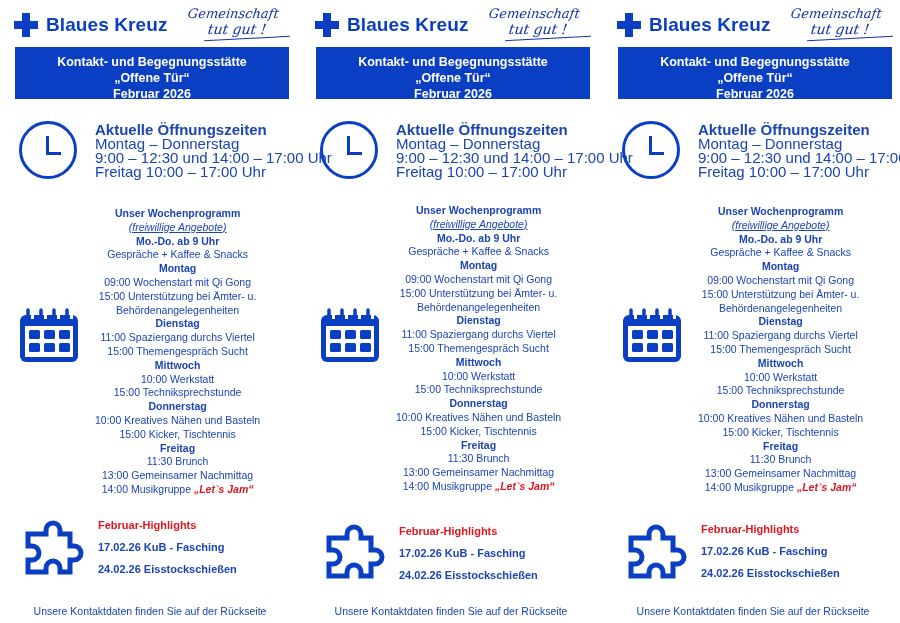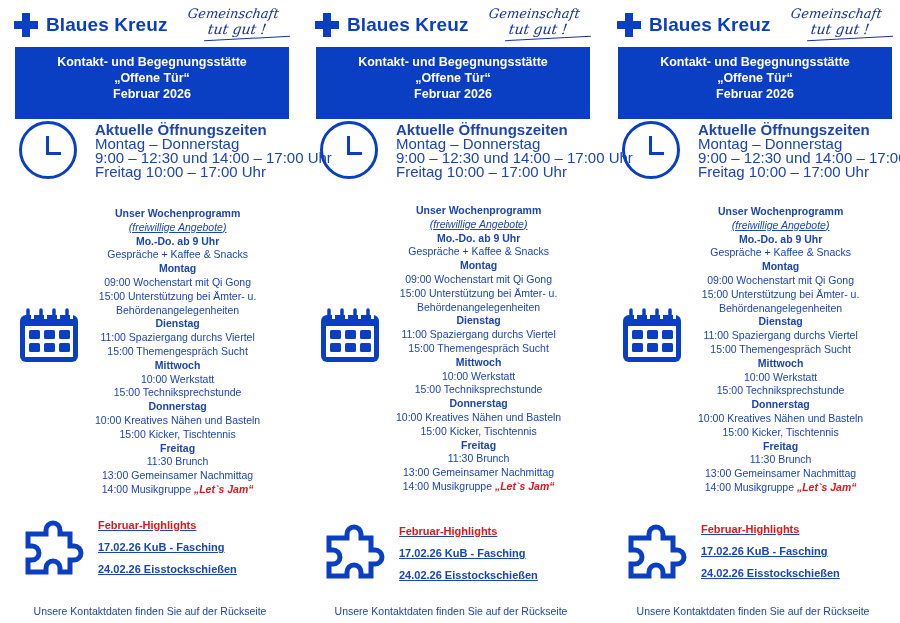--- a/index.html
+++ b/index.html
@@ -17,39 +17,39 @@
     .cross::before { content: ""; position: absolute; left: 8px; top: 0; width: 8px; height: 24px; background: #0a3fc4; }
     .cross::after { content: ""; position: absolute; left: 0; top: 8px; width: 24px; height: 8px; background: #0a3fc4; }
     .brand { font-weight: bold; font-size: 19px; color: #0a3fc4; letter-spacing: 0.1px; }
     .slogan { position: absolute; left: 186px; top: 4px; width: 104px; height: 40px; }
     .slogan .l1, .slogan .l2 { position: absolute; font-family: "DejaVu Serif", serif; font-style: italic; color: #1530a8; font-size: 13px; transform: skewX(-8deg); }
     .slogan .l1 { left: 2px; top: 2px; }
     .slogan .l2 { left: 22px; top: 17px; font-size: 14px; }
     .slogan .uline { position: absolute; left: 18px; top: 34px; width: 86px; height: 1px; background: #1530a8; transform: rotate(-3deg); }
 
     
-    .banner { position: absolute; left: 15px; top: 47px; width: 274px; height: 72px; background: #0a3fc4; color: #ffffff; text-align: center; font-weight: bold; font-size: 12.5px; line-height: 16px; padding-top: 7px; }
+    .banner { position: absolute; left: 15px; top: 47px; width: 274px; height: 52px; background: #0a3fc4; color: #ffffff; text-align: center; font-weight: bold; font-size: 12.5px; line-height: 16px; padding-top: 7px; }
     .banner div { white-space: nowrap; }
 
     
     .clock { position: absolute; left: 19px; top: 121px; width: 58px; height: 58px; border: 3px solid #0a3fc4; border-radius: 50%; }
     .clock .hand-v { position: absolute; left: 24px; top: 12px; width: 3px; height: 19px; background: #0a3fc4; }
     .clock .hand-h { position: absolute; left: 24px; top: 28px; width: 15px; height: 3px; background: #0a3fc4; }
     .hours { position: absolute; left: 95px; top: 123px; font-size: 15px; line-height: 14px; white-space: nowrap; }
     .b { font-weight: bold; }
 
     
     .cal { position: absolute; left: 18px; top: 306px; width: 62px; height: 58px; }
     .program { position: absolute; left: 95px; font-size: 10.5px; line-height: 13.8px; white-space: nowrap; text-align: center; }
     .program .ul { font-style: italic; text-decoration: underline; }
     .red { color: #e0161e; font-weight: bold; font-style: italic; margin-top: 37px; }
 
     
     .puzzle { position: absolute; left: 24px; width: 60px; height: 60px; }
-    .highlights { position: absolute; left: 98px; font-size: 11px; font-weight: bold; white-space: nowrap; text-decoration: underline; }
+    .highlights { position: absolute; left: 98px; font-size: 11px; font-weight: bold; white-space: nowrap; }
     .highlights div { height: 22px; line-height: 22px; }
     .highlights .title { color: #e0161e; }
 
     .footer { position: absolute; left: 0; width: 300px; text-align: center; font-size: 10.5px; white-space: nowrap; }
   </style>
 </head>
 <body>
 
 <div id="panels">
     <div class="panel p0">

